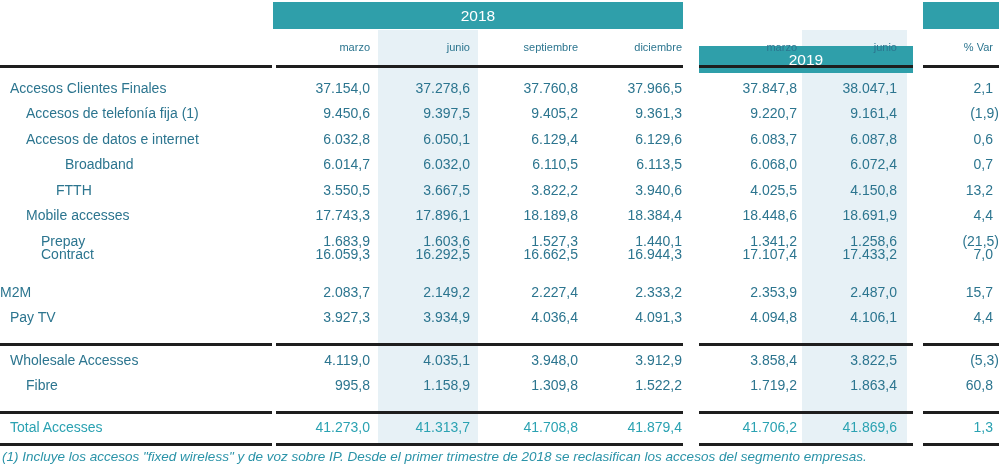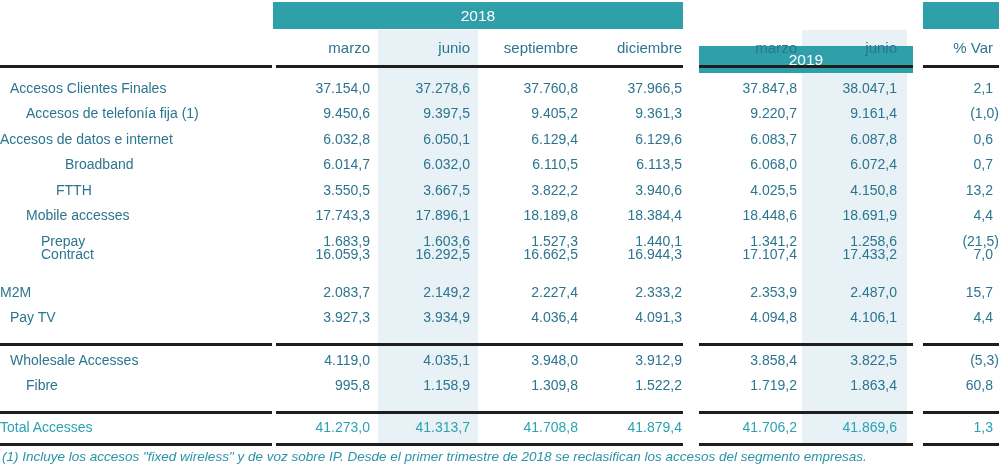--- a/index.html
+++ b/index.html
@@ -47,21 +47,21 @@
   .x4{left:592px;width:90px;}
   .x5{left:707px;width:90px;}
   .x6{left:807px;width:90px;}
   .x7{left:903px;width:90px;}
   .cell{position:absolute;top:0;height:100%;text-align:right;white-space:nowrap;}
   .cell.paren{margin-left:6px;} 
   .label{left:0;width:272px;text-align:left;}
   
   .months{
     position:absolute;top:33px;left:0;width:999px;height:29px;line-height:29px;
-    font-size:15px;color:var(--txt);z-index:2;
+    font-size:11px;color:var(--txt);z-index:2;
   }
   
   #rows{position:absolute;inset:0;z-index:2;}
   .row{
     position:absolute;left:0;width:999px;height:25.5px;line-height:25.5px;
     font-size:14px;color:var(--txt);
   }
   .row.accent{color:var(--accent);}
   
   .footnote{
@@ -110,24 +110,24 @@
         <div class="cell x7">2,1</div>
       </div>
       <div class="row" style="top: 101px;">
         <div class="cell label" style="padding-left: 26px;">Accesos de telefonía fija (1)</div>
         <div class="cell x1">9.450,6</div>
         <div class="cell x2">9.397,5</div>
         <div class="cell x3">9.405,2</div>
         <div class="cell x4">9.361,3</div>
         <div class="cell x5">9.220,7</div>
         <div class="cell x6">9.161,4</div>
-        <div class="cell x7 paren">(1,0)</div>
+        <div class="cell x7 paren">(1,9)</div>
       </div>
       <div class="row" style="top: 126.5px;">
-        <div class="cell label" style="">Accesos de datos e internet</div>
+        <div class="cell label" style="padding-left: 26px;">Accesos de datos e internet</div>
         <div class="cell x1">6.032,8</div>
         <div class="cell x2">6.050,1</div>
         <div class="cell x3">6.129,4</div>
         <div class="cell x4">6.129,6</div>
         <div class="cell x5">6.083,7</div>
         <div class="cell x6">6.087,8</div>
         <div class="cell x7">0,6</div>
       </div>
       <div class="row" style="top: 152px;">
         <div class="cell label" style="padding-left: 41px; margin-left: 24px;">Broadband</div>
@@ -213,21 +213,21 @@
         <div class="cell label" style="padding-left: 26px;">Fibre</div>
         <div class="cell x1">995,8</div>
         <div class="cell x2">1.158,9</div>
         <div class="cell x3">1.309,8</div>
         <div class="cell x4">1.522,2</div>
         <div class="cell x5">1.719,2</div>
         <div class="cell x6">1.863,4</div>
         <div class="cell x7">60,8</div>
       </div>
       <div class="row accent" style="top: 415px;">
-        <div class="cell label" style="">Total Accesses</div>
+        <div class="cell label" style="padding-left: 10px;">Total Accesses</div>
         <div class="cell x1">41.273,0</div>
         <div class="cell x2">41.313,7</div>
         <div class="cell x3">41.708,8</div>
         <div class="cell x4">41.879,4</div>
         <div class="cell x5">41.706,2</div>
         <div class="cell x6">41.869,6</div>
         <div class="cell x7">1,3</div>
       </div>
     </div>
   <div class="rule rule-2"></div>

